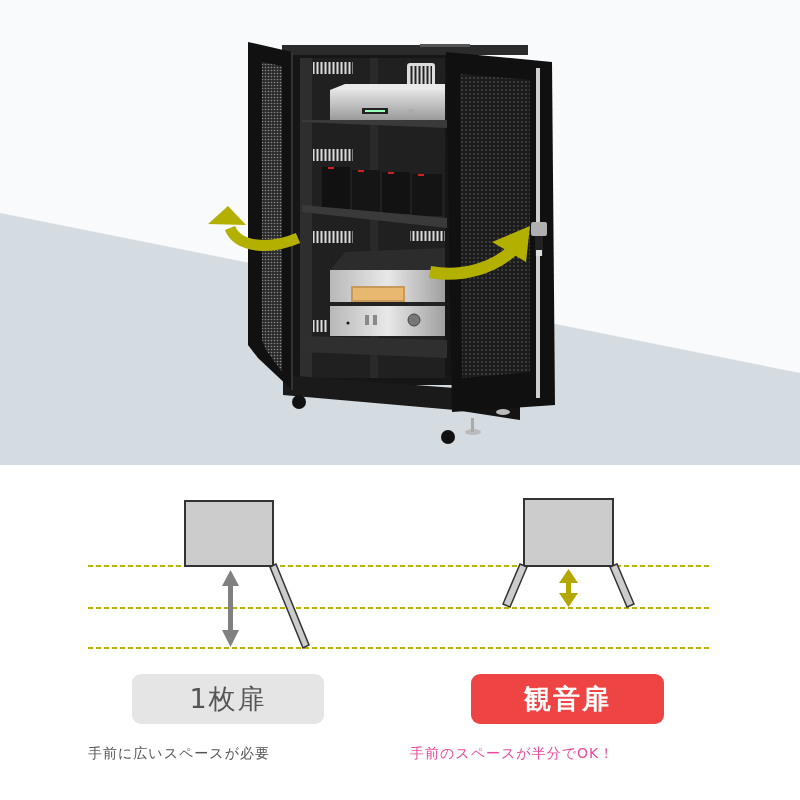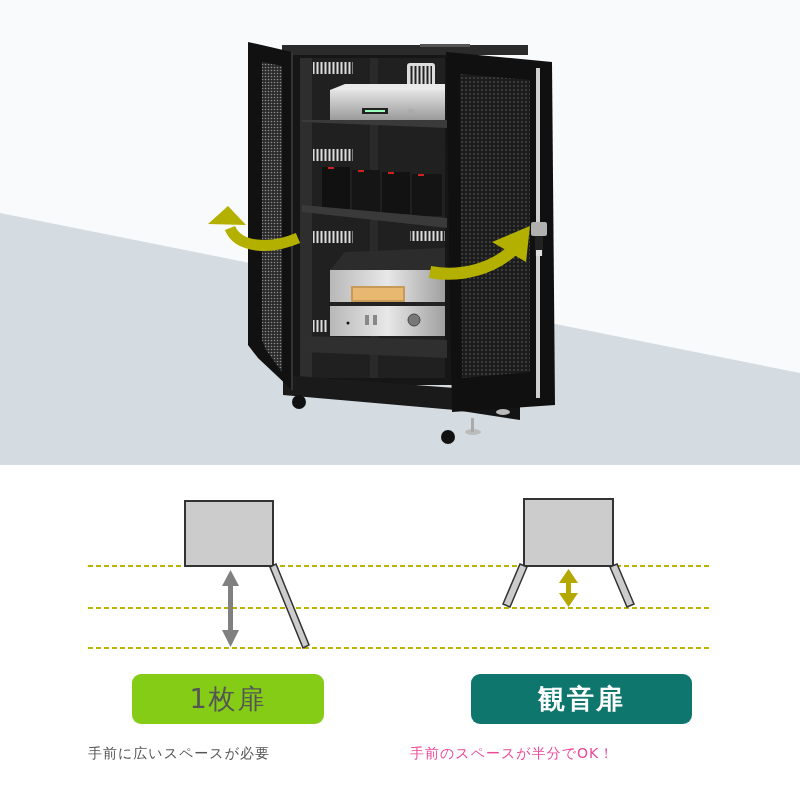--- a/index.html
+++ b/index.html
@@ -10,22 +10,22 @@
   .photo svg { display: block; }
 
   .diagram { position: absolute; left: 0; top: 465px; width: 800px; height: 335px; }
   .diagram svg { position: absolute; left: 0; top: 0; }
 
   .pill {
     position: absolute; top: 674px; height: 50px; border-radius: 9px;
     display: flex; align-items: center; justify-content: center;
     font-size: 27px; letter-spacing: 2px;
   }
-  .pill-single { left: 132px; width: 192px; background: #84cc16; color: #555555; font-weight: normal; }
-  .pill-double { left: 471px; width: 221px; background: #0f766e; color: #ffffff; font-weight: bold; }
+  .pill-single { left: 132px; width: 192px; background: #e5e5e5; color: #555555; font-weight: normal; }
+  .pill-double { left: 471px; width: 193px; background: #ef4444; color: #ffffff; font-weight: bold; }
 
   .caption {
     position: absolute; top: 738px; height: 32px;
     font-size: 14px; display: flex; align-items: center; letter-spacing: 1px; white-space: nowrap;
   }
   .caption-single { left: 88px; color: #555555; }
   .caption-double { left: 410px; color: #ec4899; }
 </style>
 </head>
 <body>

